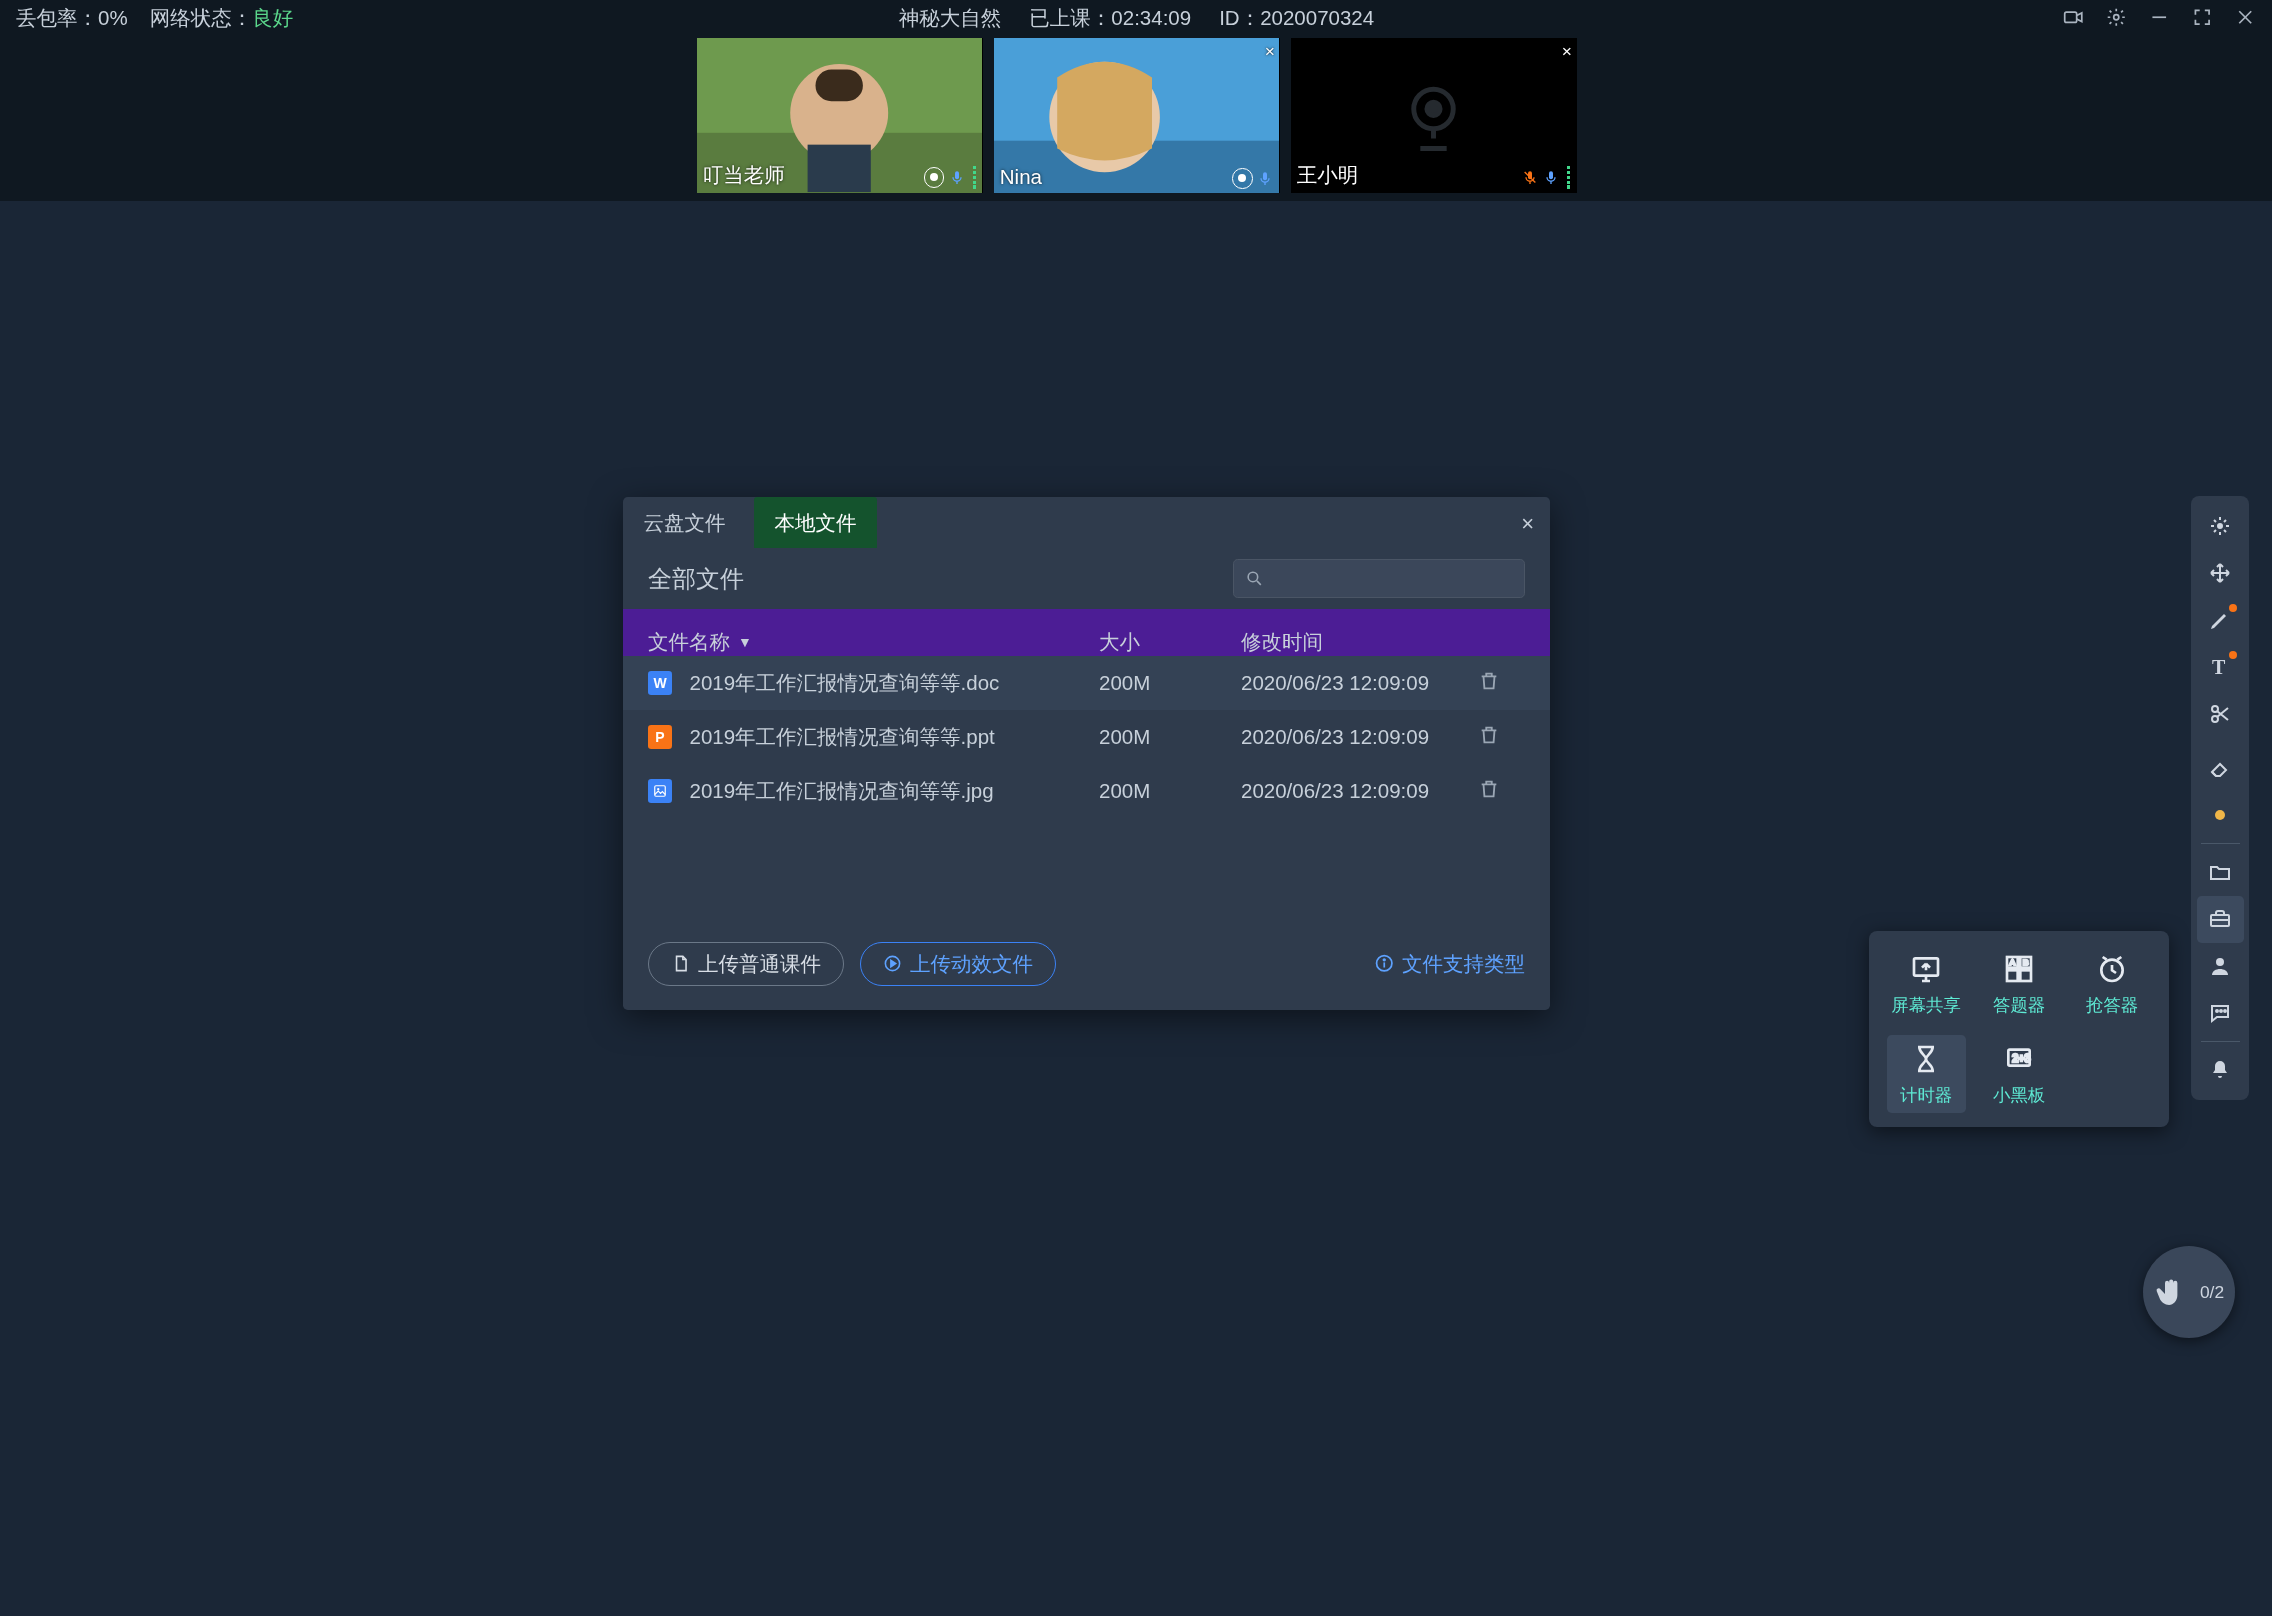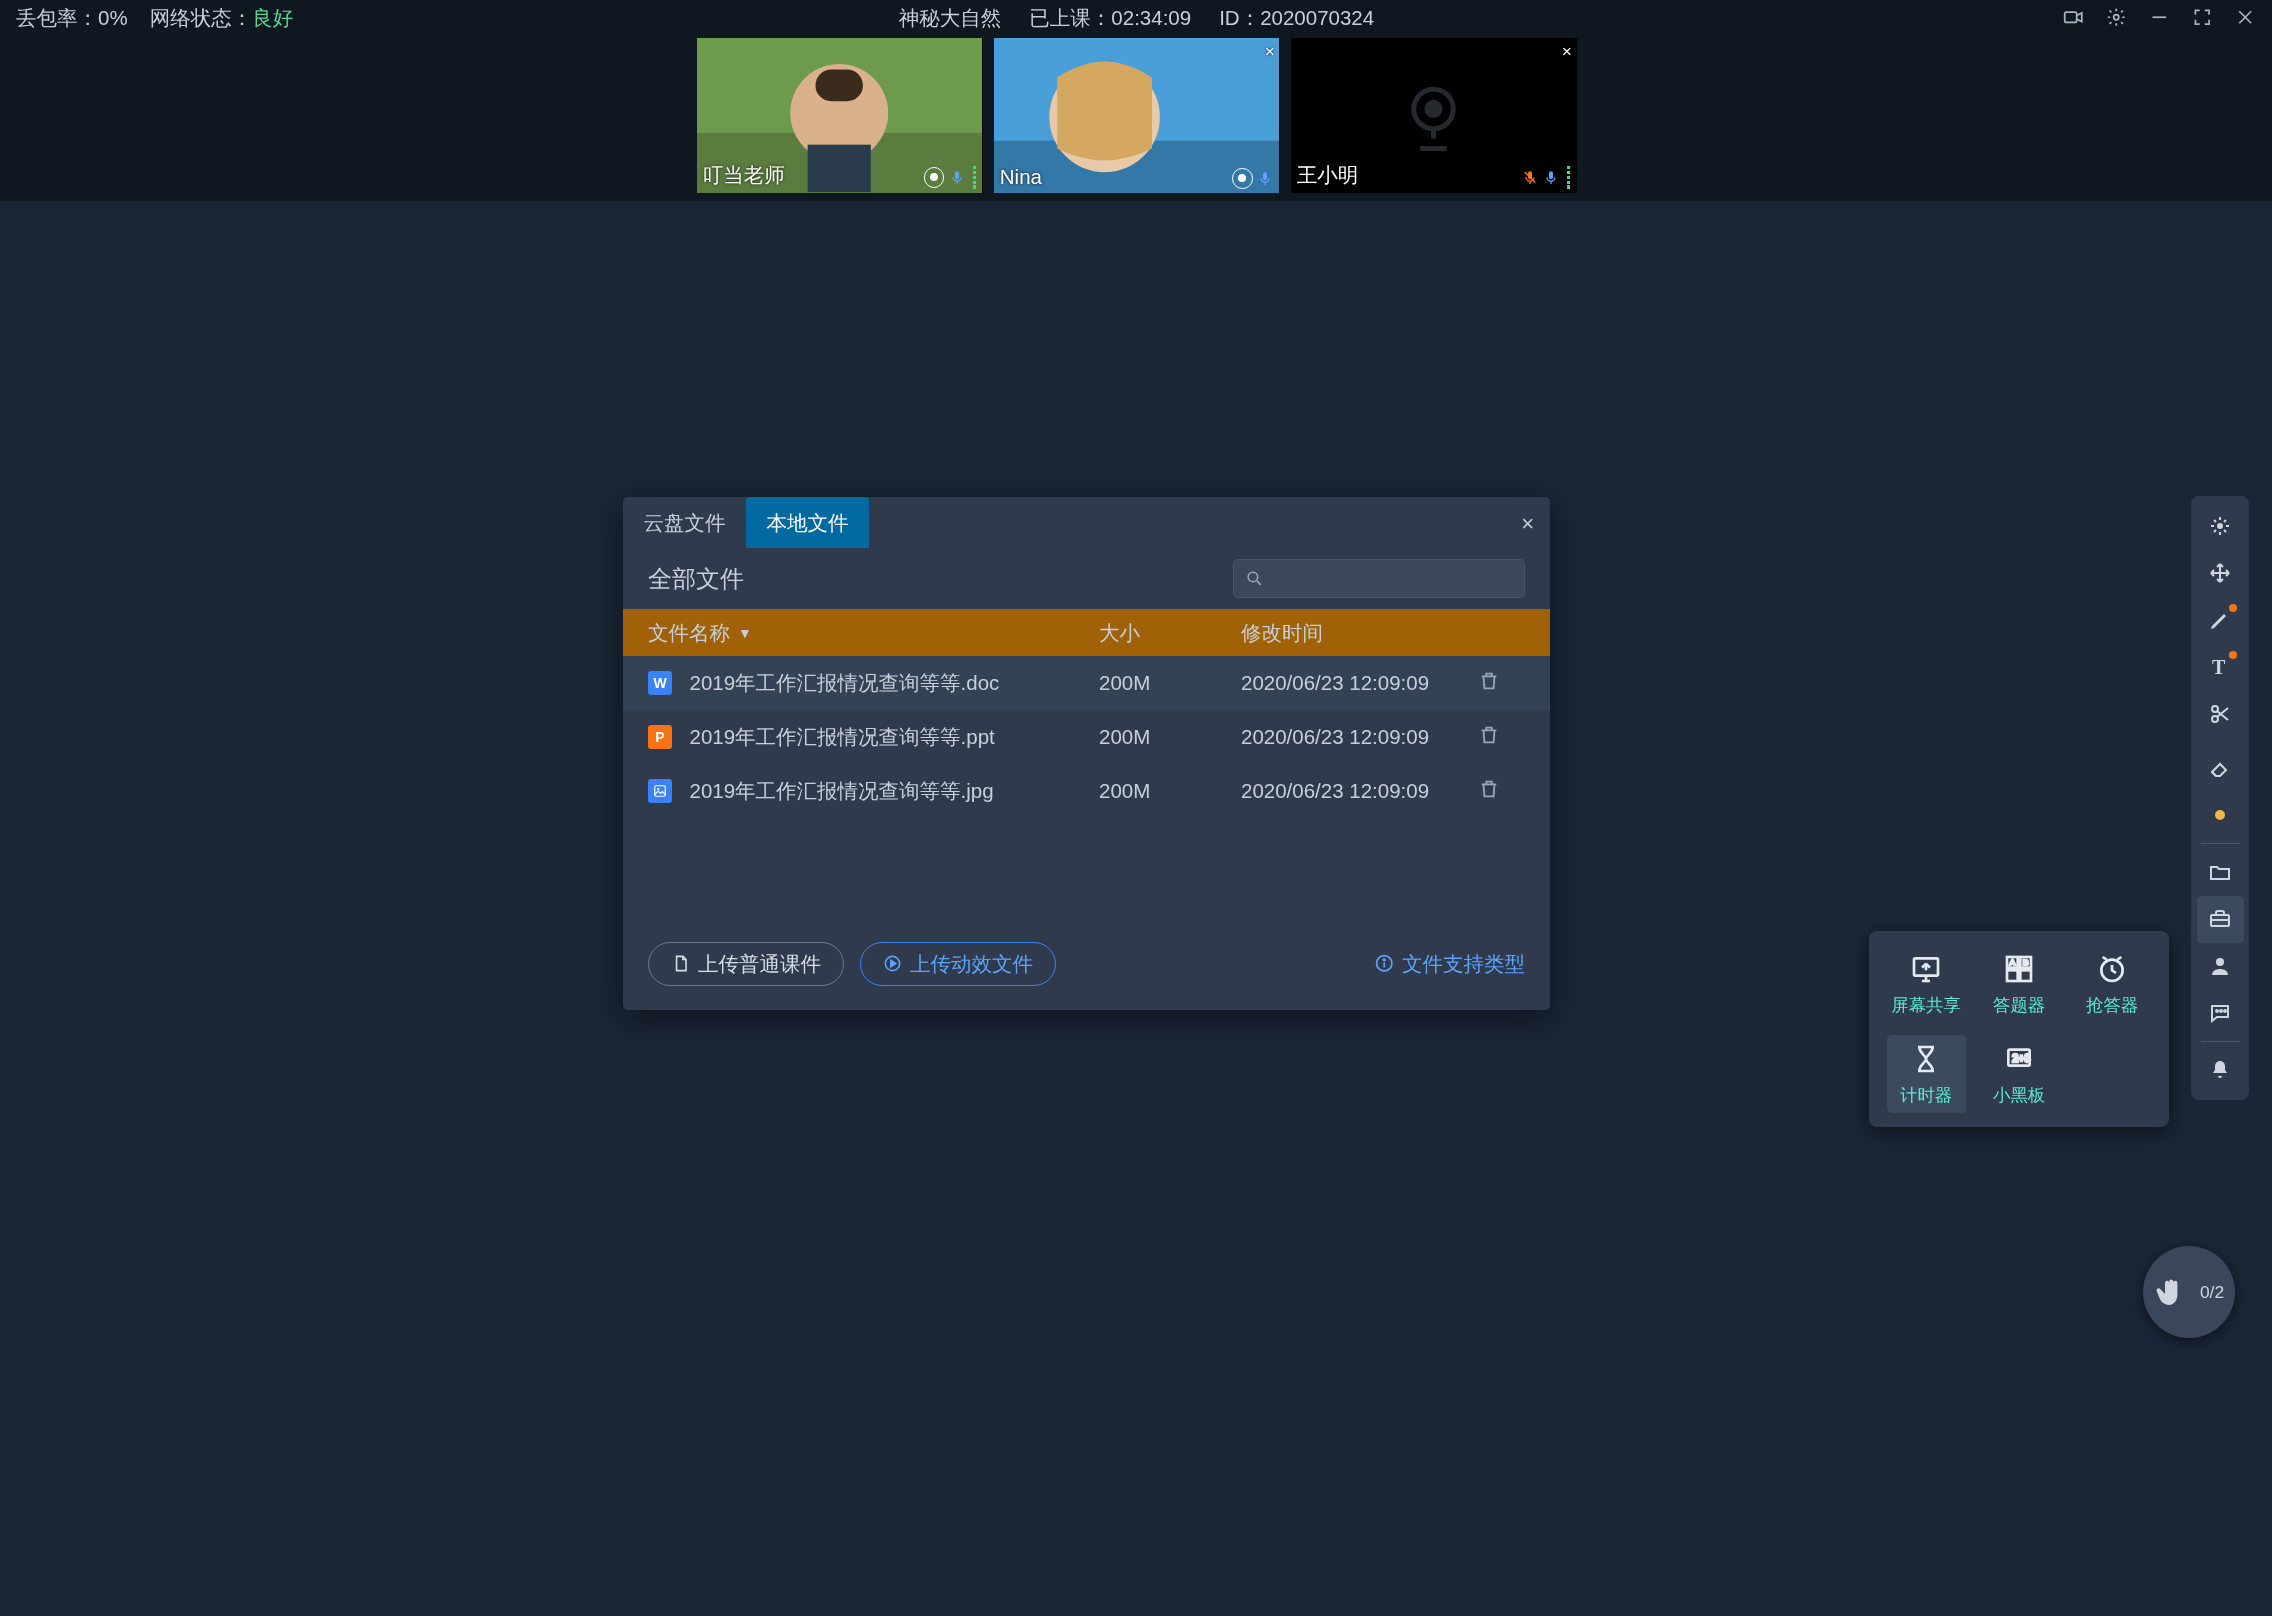--- a/index.html
+++ b/index.html
@@ -79,21 +79,21 @@
 }
 .dialog-tab {
   padding:0 20.5px;
   height:100%;
   display:flex;
   align-items:center;
   font-size:20.5px;
   cursor:pointer;
   color:#c7d0da;
 }
-.dialog-tab.active { background:#0369a1; color:#fff; border-radius:3.2px 3.2px 0 0;}
+.dialog-tab.active { background:#14532d; color:#fff; border-radius:3.2px 3.2px 0 0;margin-left:8px;}
 .dialog-close { position:absolute; right:16px; top:14px; cursor:pointer; color:#c7d0da; font-size:22px;}
 .dialog-sub {
   display:flex;
   align-items:center;
   padding:11px 25px 11px 25px;
   gap:16px;
 }
 .dialog-sub .label { font-size:24px;}
 .dialog-search {
   margin-left:auto;
@@ -103,25 +103,25 @@
   border:0.8px solid #4a5565;
   border-radius:4.7px;
   display:flex;
   align-items:center;
   padding:0 11px;
   color:#9aa6b4;
 }
 .dialog-search svg { width:19px;height:19px;}
 .table-header {
   display:flex;
-  align-items:center;
+  align-items:flex-end;
   height:47px;
-  padding:12px 25px;
+  padding:0 25px;
   font-size:20.5px;
-  background:#a16207;
+  background:#4c1d95;
   color:#c7d0da;
 }
 .col-name { flex:1; display:flex; align-items:center; gap:8px;}
 .col-size { width:142px;}
 .col-time { width:237px;}
 .col-actions { width:47px;}
 .sort-arrow { font-size:14px; color:#c7d0da;}
 .file-list { min-height:162px;}
 .file-row {
   display:flex;

